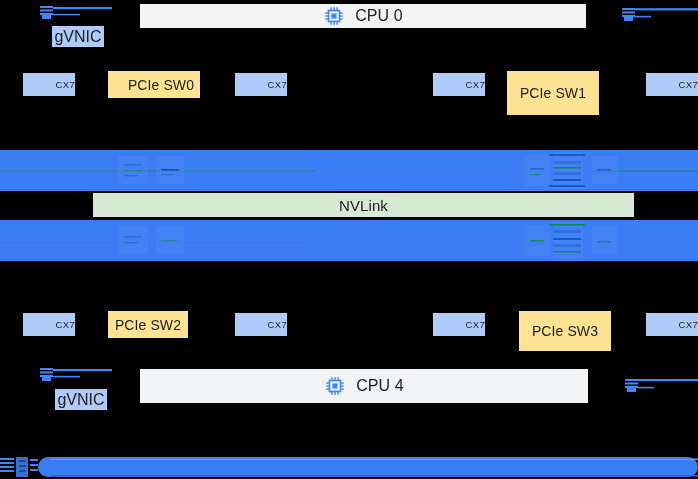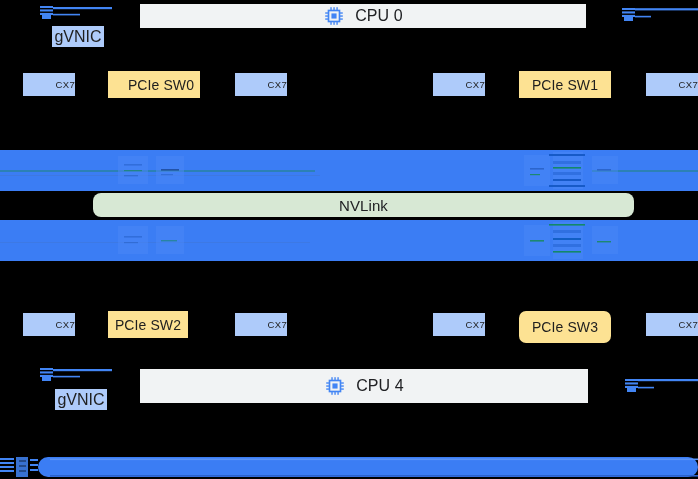--- a/index.html
+++ b/index.html
@@ -145,21 +145,21 @@
   </div>
 
   <div class="node cx7" style="left:235px;top:73px;width:52px;height:23px;">
     <span>CX7</span>
   </div>
 
   <div class="node cx7" style="left:433px;top:73px;width:52px;height:23px;">
     <span>CX7</span>
   </div>
 
-  <div class="node pcie" style="left:519px;top:71px;width:92px;height:27px;text-align:right;">
+  <div class="node pcie" style="left:507px;top:71px;width:92px;height:44px;text-align:right;">
     <span>PCIe SW1</span>
   </div>
 
   <div class="node cx7" style="left:646px;top:73px;width:52px;height:23px;">
     <span>CX7</span>
   </div>
 
   <div class="node gpu-band" style="left:0px;top:150px;width:698px;height:41px;">
     <svg width="698" height="41" viewBox="0 0 698 41" aria-hidden="true">
       <rect x="0" y="0" width="698" height="41" fill="#3b7df4"></rect>
@@ -188,21 +188,21 @@
         <rect x="553" y="17" width="28" height="1.6" fill="#0f8a5a"></rect>
         <rect x="553" y="22" width="28" height="3" fill="#2f6fe0"></rect>
         <rect x="553" y="29" width="28" height="2" fill="#1257c4"></rect>
         <rect x="549" y="35" width="36" height="2" fill="#1257c4"></rect>
         <rect x="592" y="6" width="26" height="28" fill="#4b87f6" opacity=".5"></rect>
         <rect x="597" y="19" width="14" height="1.6" fill="#2a63c8"></rect>
       </g>
     </svg>
   </div>
 
-  <div class="node nvlink" style="left:93px;top:193px;width:541px;height:24px;border-radius:8px;">
+  <div class="node nvlink" style="left:93px;top:193px;width:541px;height:24px;">
     <span>NVLink</span>
   </div>
 
   <div class="node gpu-band" style="left:0px;top:220px;width:698px;height:41px;">
     <svg width="698" height="41" viewBox="0 0 698 41" aria-hidden="true">
       <rect x="0" y="0" width="698" height="41" fill="#3b7df4"></rect>
       <rect x="0" y="22" width="310" height="1" fill="#3f78e0" opacity=".8"></rect>
       <g opacity=".55">
         <rect x="118" y="6" width="30" height="28" fill="#4b87f6"></rect>
         <rect x="124" y="16" width="18" height="1.6" fill="#2a63c8"></rect>
@@ -234,21 +234,21 @@
   </div>
 
   <div class="node cx7" style="left:235px;top:313px;width:52px;height:23px;">
     <span>CX7</span>
   </div>
 
   <div class="node cx7" style="left:433px;top:313px;width:52px;height:23px;">
     <span>CX7</span>
   </div>
 
-  <div class="node pcie" style="left:519px;top:311px;width:92px;height:32px;border-radius:7px;">
+  <div class="node pcie" style="left:519px;top:311px;width:92px;height:40px;">
     <span>PCIe SW3</span>
   </div>
 
   <div class="node cx7" style="left:646px;top:313px;width:52px;height:23px;">
     <span>CX7</span>
   </div>
 
   <div class="node" style="left:40px;top:366px;width:72px;height:18px;">
     <svg class="nic-icon" width="72" height="18" viewBox="0 0 72 18" aria-hidden="true">
       <rect x="0" y="2" width="13" height="9" fill="#4285f4"></rect>

